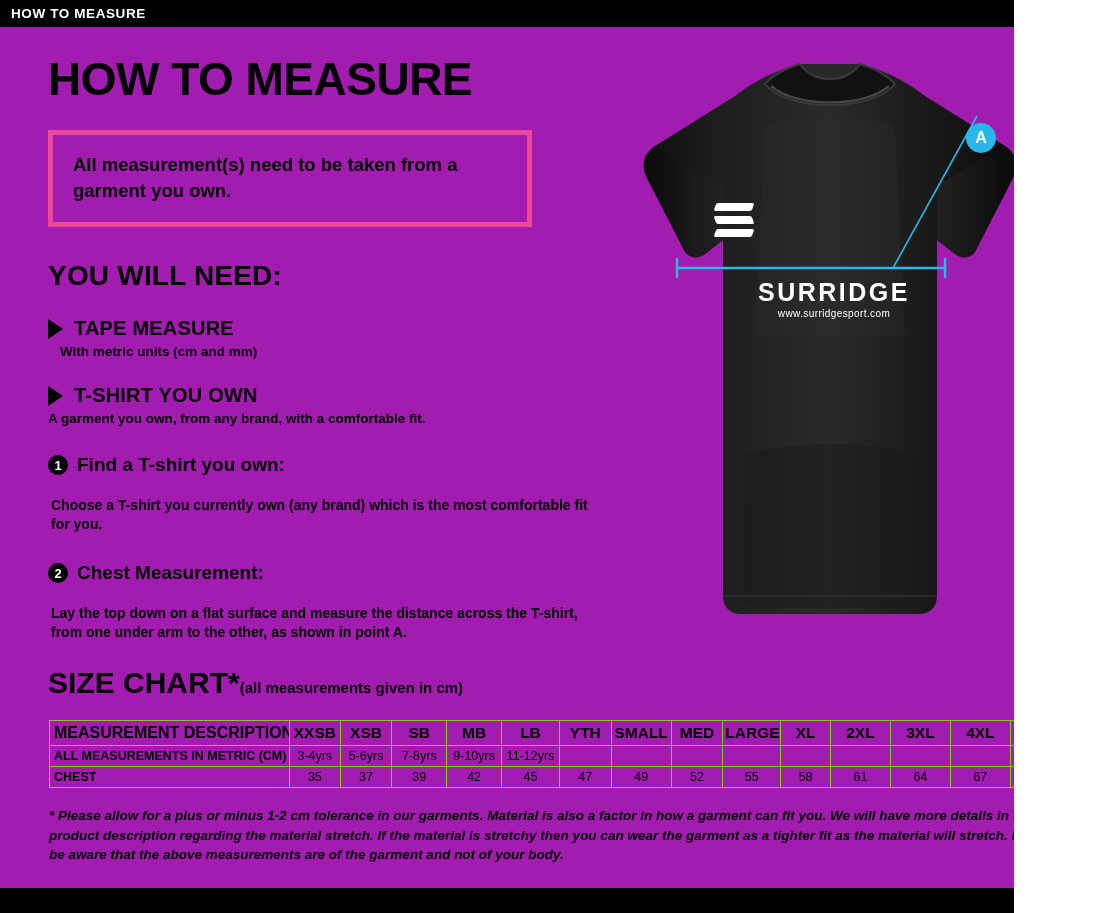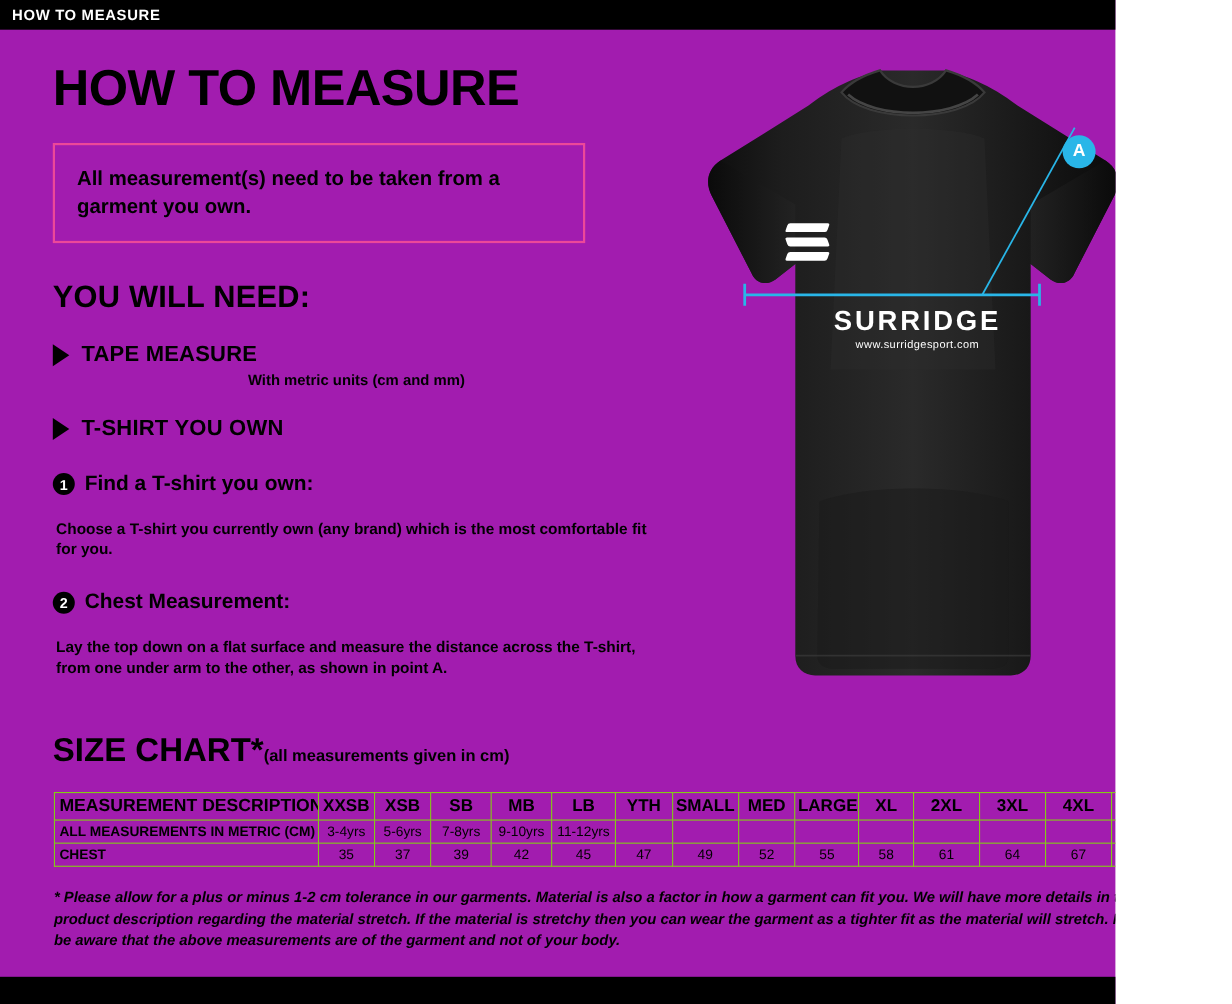--- a/index.html
+++ b/index.html
@@ -71,38 +71,38 @@
   #main-title {
     font-size: 46px;
     font-weight: bold;
     letter-spacing: -0.5px;
     color: #000000;
     margin: 0;
     line-height: 1.05;
   }
   #notice-box {
     margin-top: 27px;
-    border: 2px solid #ec4899;
+    border: 5px solid #ec4899;
     width: 484px;
     padding: 17px 20px 19px 20px;
   }
   #notice-text {
     font-size: 18.5px;
     font-weight: bold;
     line-height: 1.38;
     color: #000000;
   }
   #need-title {
     margin-top: 33px;
     font-size: 28px;
     font-weight: bold;
     color: #000000;
     letter-spacing: 0.2px;
   }
-  .need-item { margin-top: 25px; text-align: center; }
+  .need-item { margin-top: 25px; }
   .need-head {
     display: flex;
     align-items: center;
     gap: 11px;
   }
   .tri {
     width: 0; height: 0;
     border-left: 15px solid #000000;
     border-top: 10px solid transparent;
     border-bottom: 10px solid transparent;
@@ -301,20 +301,21 @@
         <div class="need-label">TAPE MEASURE</div>
       </div>
       <div class="need-sub">With metric units (cm and mm)</div>
     </div>
 
     <div class="need-item" id="need-item-2">
       <div class="need-head">
         <div class="tri"></div>
         <div class="need-label">T-SHIRT YOU OWN</div>
       </div>
+      <div class="need-sub">A garment you own, from any brand, with a comfortable fit.</div>
     </div>
 
     <div class="step">
       <div class="step-head">
         <div class="step-num">1</div>
         <div class="step-title">Find a T-shirt you own:</div>
       </div>
       <div class="step-body">Choose a T-shirt you currently own (any brand) which is the most comfortable fit for you.</div>
     </div>
 

